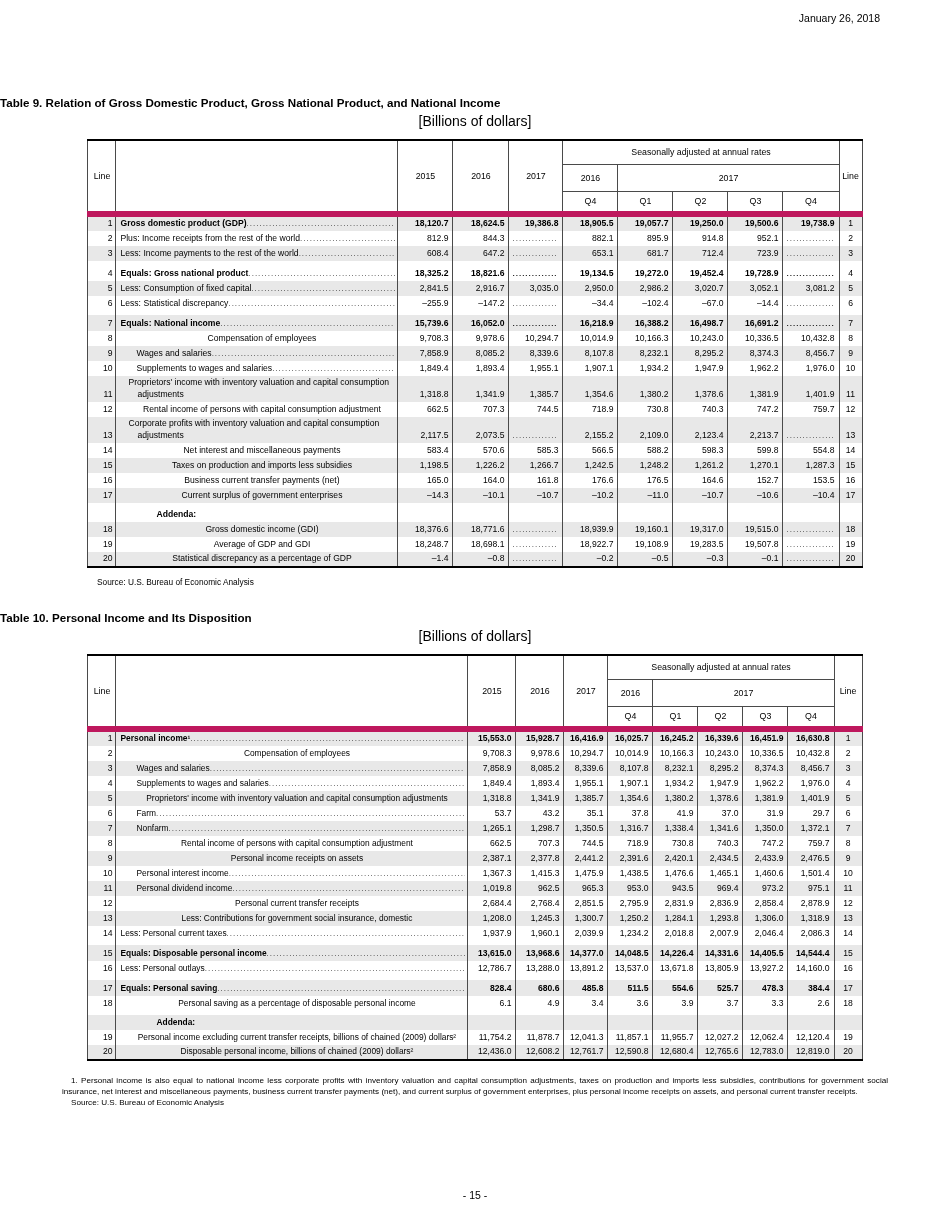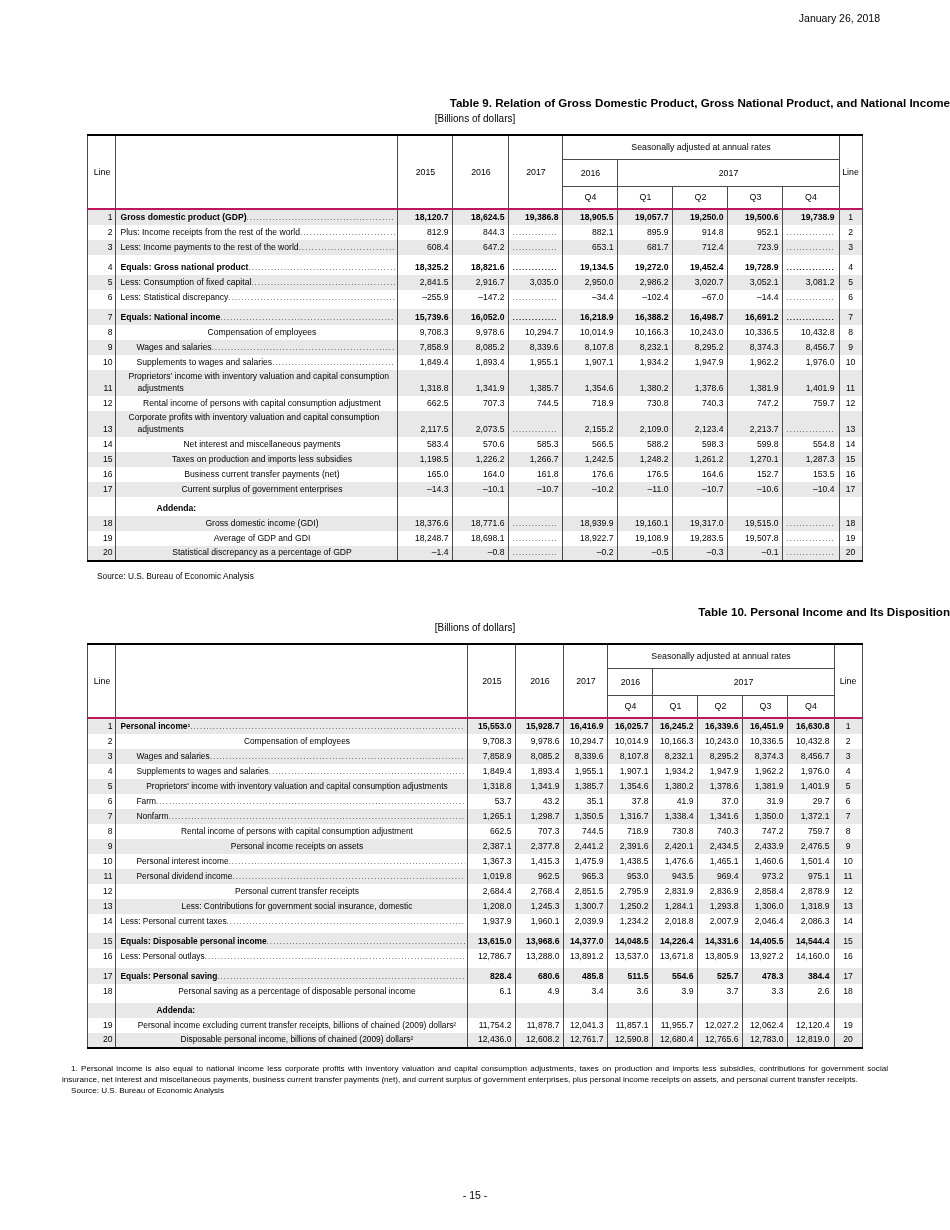--- a/index.html
+++ b/index.html
@@ -4,34 +4,34 @@
 <style>
   * { margin:0; padding:0; box-sizing:border-box; }
   html,body { background:#fff; }
   body {
     width:950px; height:1230px; position:relative;
     font-family:"Liberation Sans", sans-serif; color:#000; overflow:hidden;
   }
   .date { position:absolute; top:12px; right:70px; font-size:10.5px; }
   .content { padding-top:96px; }
 
-  .doc-title { text-align:right; font-size:11.6px; font-weight:bold; }
-  .doc-sub   { text-align:center; font-size:10px; margin-top:4px; }
+  .doc-title { text-align:left; font-size:11.6px; font-weight:bold; }
+  .doc-sub   { text-align:center; font-size:14px; margin-top:4px; }
 
   table.bea {
     border-collapse:collapse; table-layout:fixed; width:774px; margin:10px auto 0;
     border-top:2px solid #000; border-bottom:2px solid #000;
     border-left:1px solid #4a4a4a; border-right:1px solid #4a4a4a;
     font-size:8.6px;
   }
   thead th {
     border:1px solid #4a4a4a; font-weight:normal; text-align:center;
     vertical-align:middle; font-size:8.8px; padding:1px;
   }
-  thead th.hb { border-bottom:2px solid #be185d; }
+  thead th.hb { border-bottom:6px solid #be185d; }
   thead tr.hr1 { height:24px; }
   thead tr.hr2 { height:27px; }
   thead tr.hr3 { height:23px; }
 
   tbody tr { height:15px; }
   tbody tr.bold-row { height:16px; }
   tbody tr.gap-row { height:4px; }
   tbody tr.gap-row td { padding:0; }
   tbody td { border:none; vertical-align:bottom; line-height:12px; }
   .bl { border-left:1px solid #4a4a4a; }

